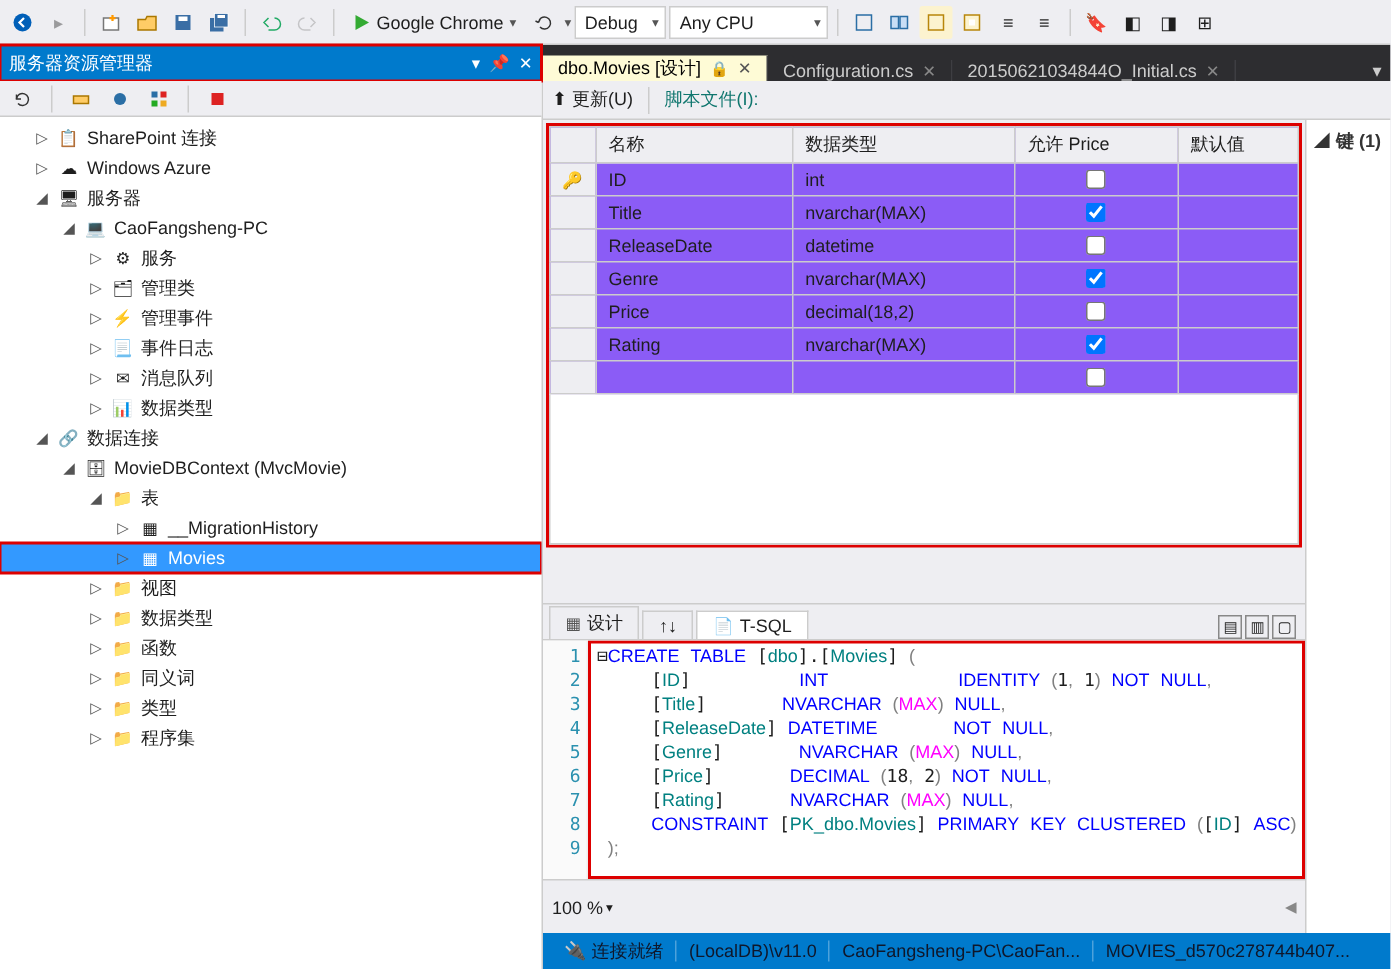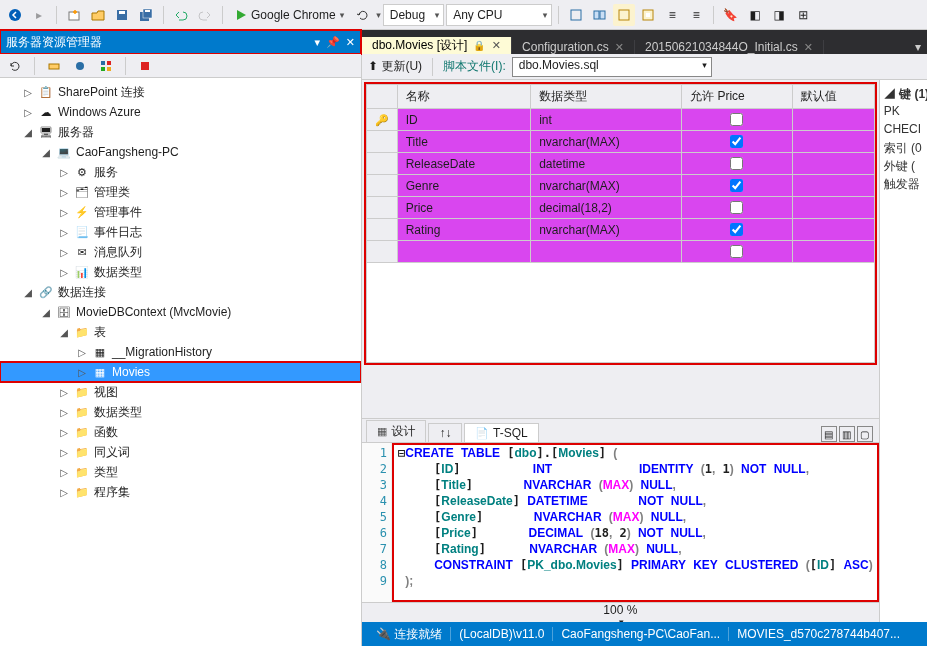--- a/index.html
+++ b/index.html
@@ -41,21 +41,21 @@
 
 .designer-toolbar { height: 26px; background: #eeeef2; border-bottom: 1px solid #ccc; display: flex; align-items: center; padding: 0 6px; gap: 6px; }
 .designer-toolbar .label { color: #0f766e; }
 .designer-toolbar .dropdown2 { flex: 0 0 200px; height: 20px; border: 1px solid #888; background: #fff; padding: 0 18px 0 6px; position: relative; }
 .designer-toolbar .dropdown2::after { content: "▾"; position: absolute; right: 4px; top: 2px; font-size: 9px; }
 
 .designer-body { flex: 1; display: flex; min-height: 0; }
 .table-designer-wrap { flex: 1; display: flex; flex-direction: column; }
 .table-designer { flex: 1; overflow: auto; padding: 2px; }
 .table-designer-grid { border: 2px solid #d00; }
-table.grid { border-collapse: collapse; width: 100%; background: #d946ef; }
+table.grid { border-collapse: collapse; width: 100%; background: #8b5cf6; }
 table.grid th, table.grid td { border: 1px solid #ccc; padding: 3px 8px; text-align: left; height: 22px; font-size: 12px; }
 table.grid th { background: #eeeef2; font-weight: normal; }
 .rowhdr { width: 26px; background: #eeeef2; text-align: center; }
 .key-icon { color: #888; font-size: 11px; }
 input[type=checkbox].nullchk { margin: 0 auto; display: block; }
 td.center { text-align: center; }
 
 
 .keys-panel { width: 70px; border-left: 1px solid #ccc; background: #fff; padding: 6px 4px; overflow: hidden; white-space: nowrap; }
 .keys-panel .krow { height: 18px; color: #333; cursor: pointer; }
@@ -64,26 +64,26 @@
 .sql-tabs { height: 24px; background: #eeeef2; border-top: 1px solid #ccc; display: flex; align-items: flex-end; padding: 0 4px; gap: 2px; }
 .sql-tab { padding: 2px 10px; border: 1px solid #ccc; border-bottom: none; background: #eeeef2; cursor: pointer; display: flex; align-items: center; gap: 4px; }
 .sql-tab.active { background: #fff; }
 .sql-tab .ico { font-size: 11px; color: #555; }
 .sql-controls { margin-left: auto; display: flex; gap: 2px; padding-right: 2px; }
 .sql-controls .sq { width: 16px; height: 16px; border: 1px solid #888; cursor: pointer; display: flex; align-items: center; justify-content: center; font-size: 10px; }
 
 .sql-editor { height: 160px; background: #fff; border-top: 1px solid #ccc; display: flex; overflow: auto; }
 .sql-editor .gutter { width: 30px; background: #fafafa; border-right: 1px solid #eee; text-align: right; padding: 2px 4px; color: #2b91af; font-family: Consolas, monospace; font-size: 12px; line-height: 16px; }
 .sql-editor .code { flex: 1; padding: 2px 6px; font-family: Consolas, monospace; font-size: 12px; line-height: 16px; white-space: pre; }
-.sql-editor .code { outline: 2px solid #d00; outline-offset: -2px; font-weight: bold; }
+.sql-editor .code { outline: 2px solid #d00; outline-offset: -2px; }
 .kw { color: #0000ff; } .fn { color: #ff00ff; } .id { color: #008080; } .op { color: #808080; }
 
-.zoom-bar { height: 20px; background: #eeeef2; border-top: 1px solid #ccc; display: flex; align-items: center; padding: 0 6px; font-size: 11px; flex-direction: column; }
-
-.statusbar { height: 22px; background: #007acc; color: #ffffff; display: flex; align-items: center; padding: 12px 6px; font-size: 12px; }
+.zoom-bar { height: 36px; background: #eeeef2; border-top: 1px solid #ccc; display: flex; align-items: center; padding: 0 6px; font-size: 11px; }
+
+.statusbar { height: 22px; background: #007acc; color: #0f172a; display: flex; align-items: center; padding: 12px 6px; font-size: 12px; }
 .statusbar .cell { border-left: 1px solid rgba(255,255,255,.3); padding: 0 8px; }
 .statusbar .cell:first-child { border-left: none; }
 
 svg { display: block; }
 </style>
 </head>
 <body>
 
 <div class="toolbar">
   <div class="tb-btn">
@@ -350,21 +350,20 @@
             <span>20150621034844O_Initial.cs</span>
             <span class="close">✕</span>
           </div>
           <div style="margin-left: auto; display: flex; align-items: center; padding: 0px 6px; color: rgb(204, 204, 204); cursor: pointer;">▾</div>
         </div>
 
       <div class="designer-toolbar">
         <span style="cursor:pointer">⬆ <span>更新(U)</span></span>
         <div class="tb-sep"></div>
         <span class="label">脚本文件(I):</span>
-        <div class="dropdown2"><span>dbo.Movies.sql</span></div>
       </div>
 
       <div class="designer-body">
         <div class="table-designer-wrap">
           <div class="table-designer">
             <div class="table-designer-grid">
               <table class="grid">
                 <thead>
                   <tr>
                     <th class="rowhdr"></th>
@@ -477,27 +476,20 @@
           </div>
           <div class="zoom-bar">
             <span style="cursor:pointer">100 %</span>
             <span style="font-size:9px;margin-left:2px">▾</span>
             <div style="margin-left:auto;font-size:10px;color:#888">◀</div>
           </div>
         </div>
 
         <div class="keys-panel">
           <div class="krow" style="font-weight:bold">◢ <span>键 (1)</span></div>
-          <div id="keys-list">
-              <div class="krow">PK</div>
-              <div class="krow">CHECI</div>
-              <div class="krow">索引 (0</div>
-              <div class="krow">外键 (</div>
-              <div class="krow">触发器</div>
-            </div>
         </div>
       </div>
 
       <div class="statusbar">
         <div class="cell"><span>🔌</span> <span>连接就绪</span></div>
         <div class="cell">(LocalDB)\v11.0</div>
         <div class="cell">CaoFangsheng-PC\CaoFan...</div>
         <div class="cell">MOVIES_d570c278744b407...</div>
       </div>
     </div>

